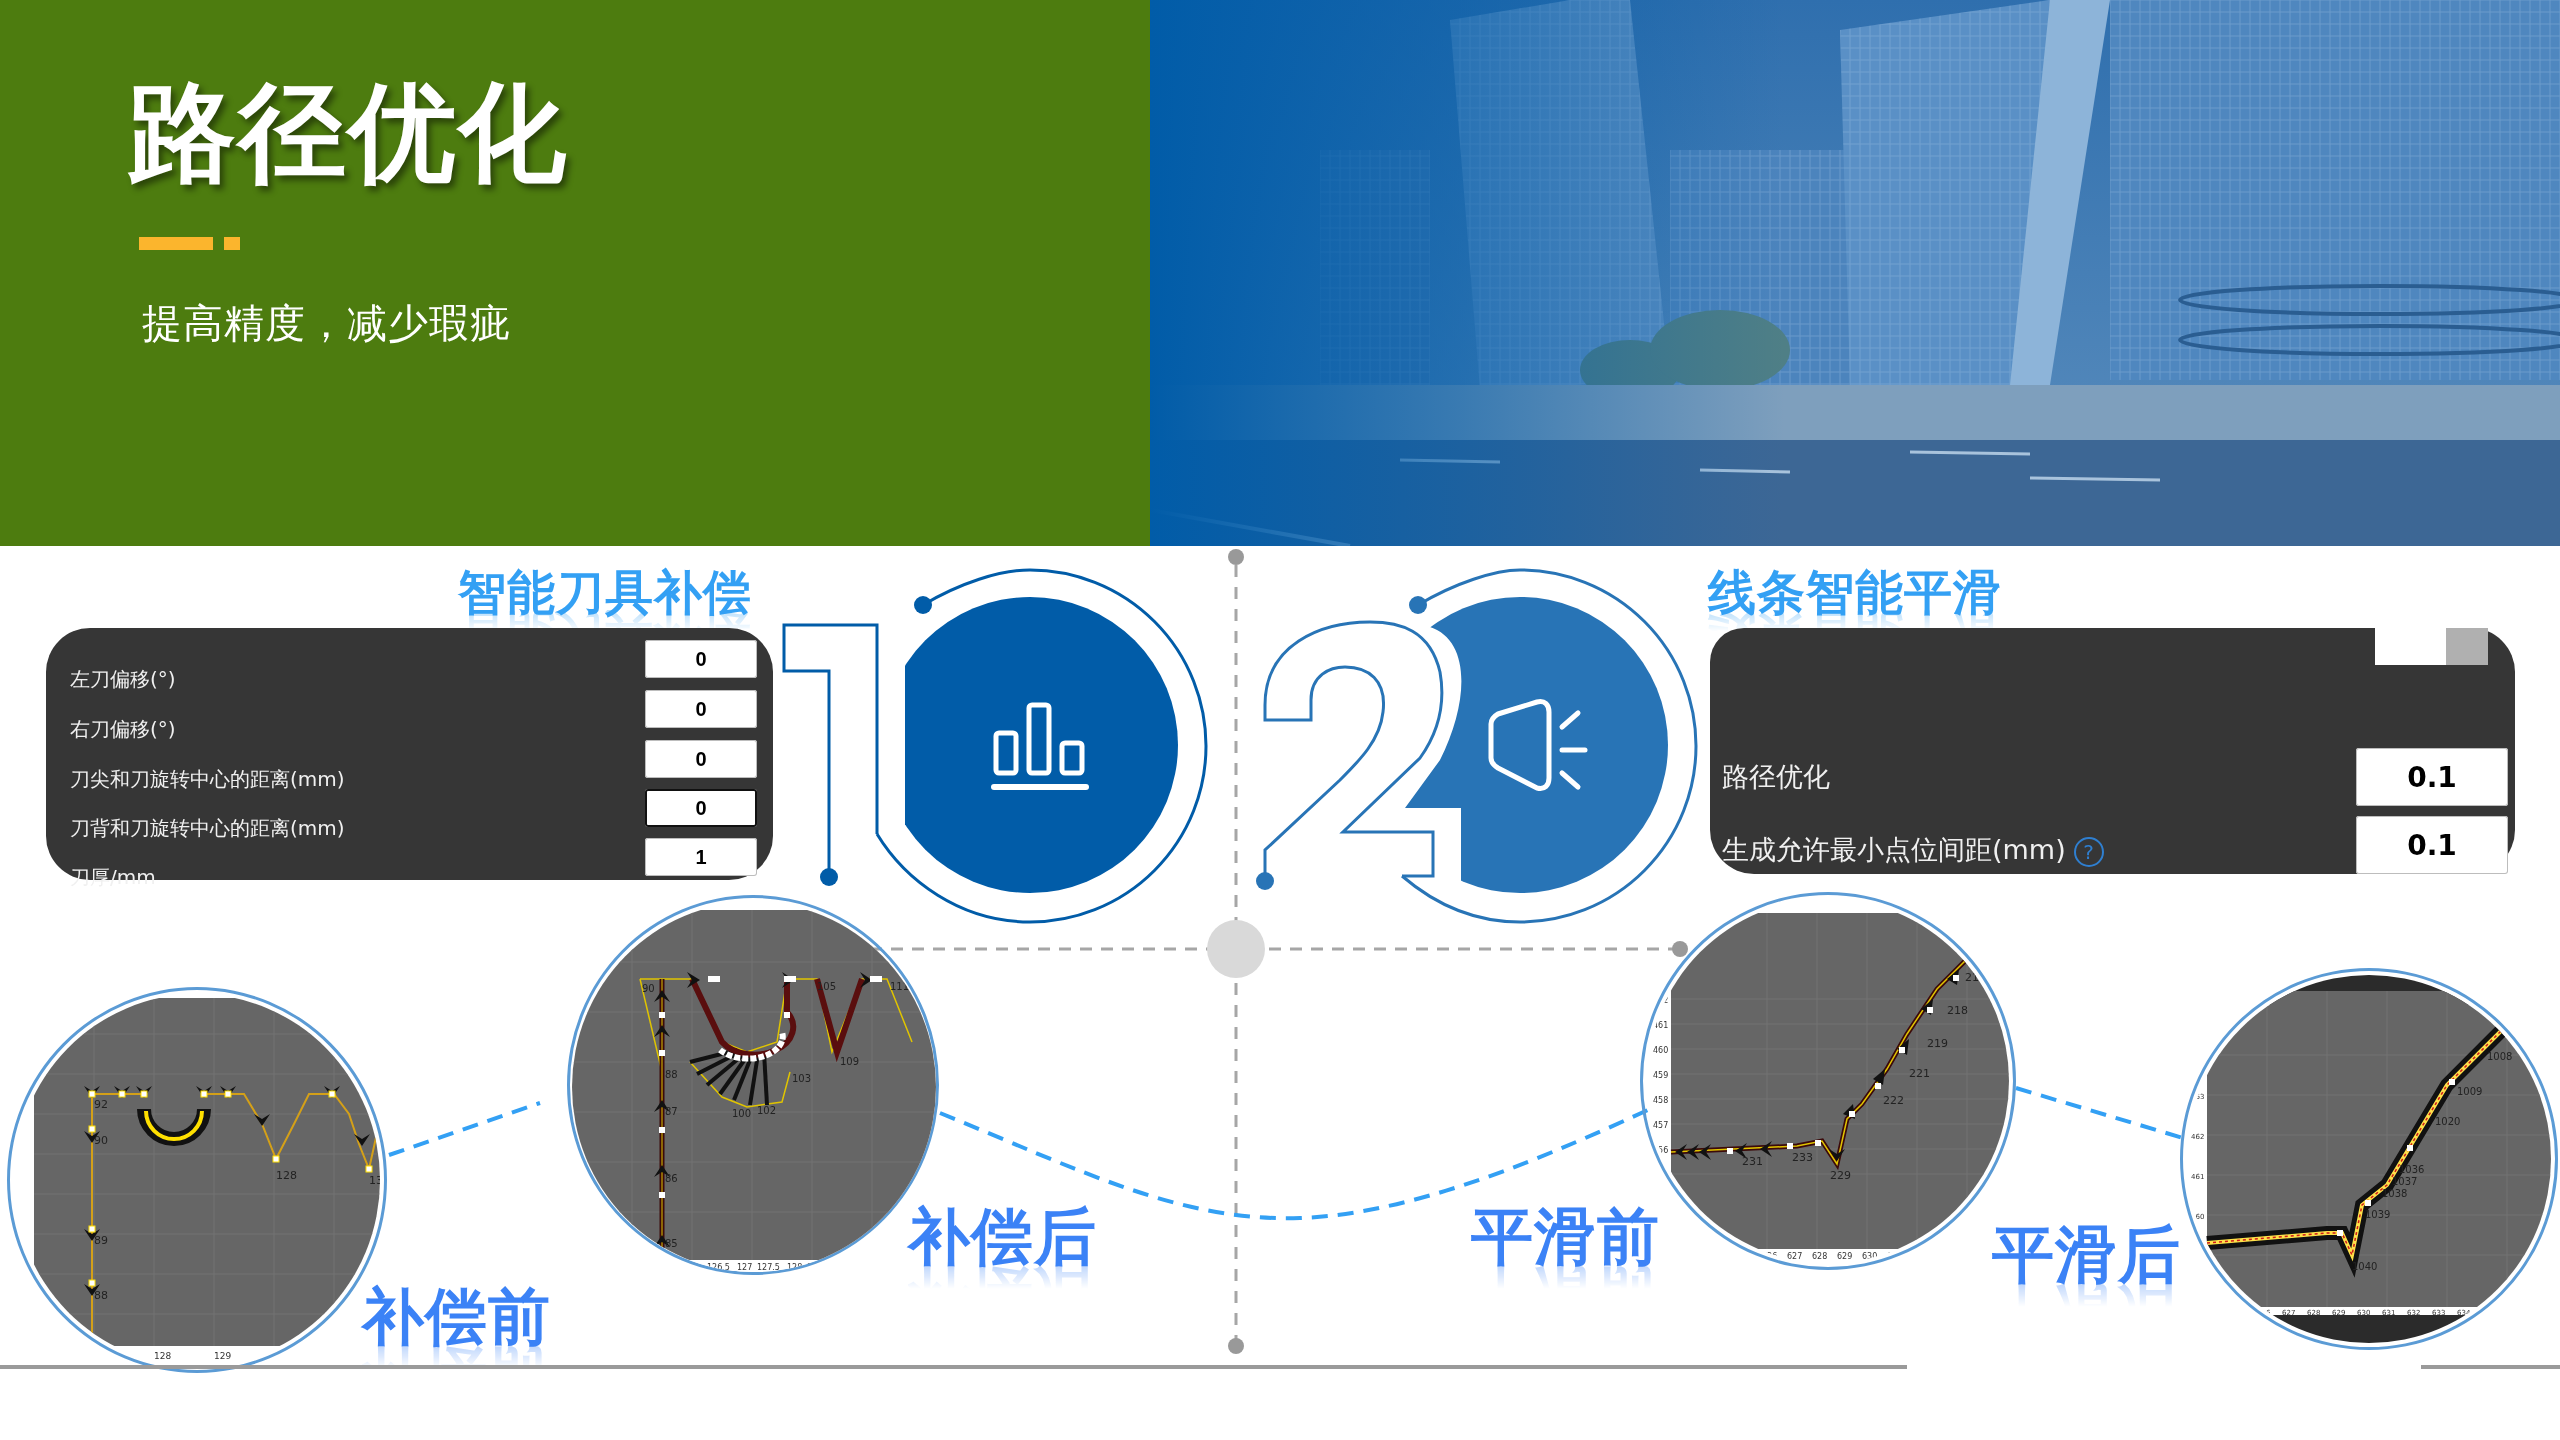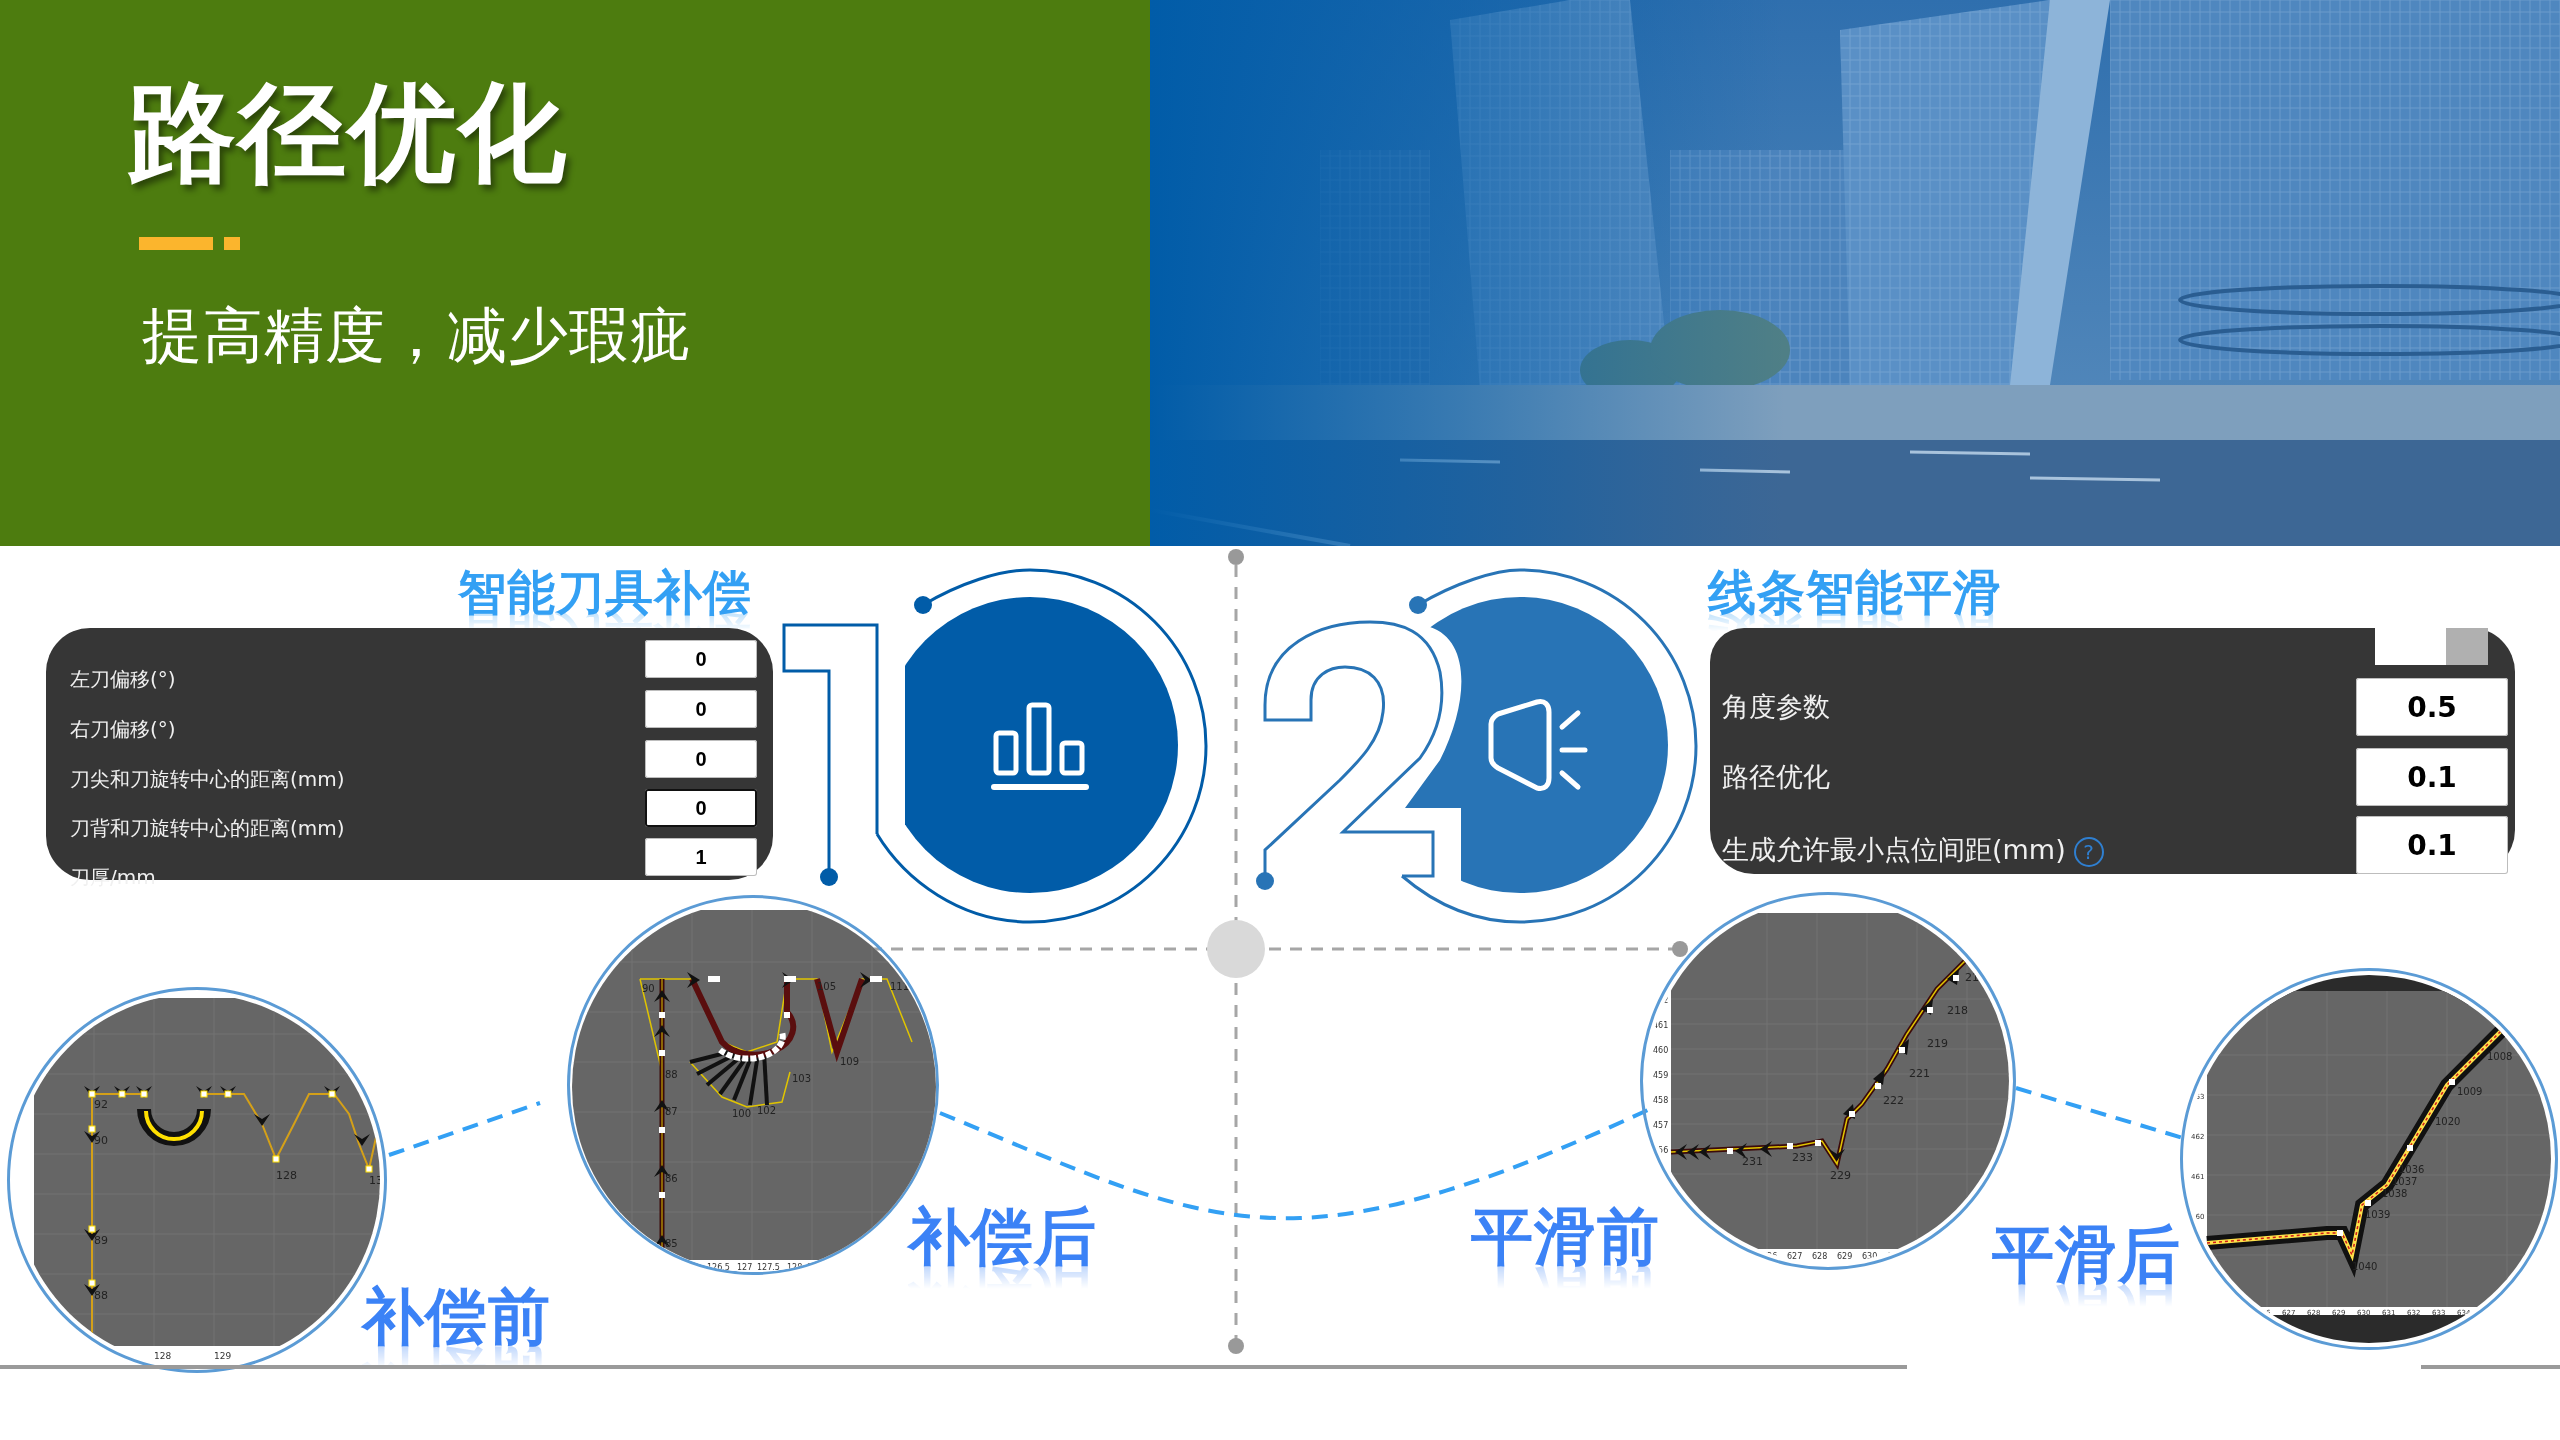--- a/index.html
+++ b/index.html
@@ -5,21 +5,21 @@
   * { box-sizing: border-box; margin: 0; padding: 0; }
   html, body { width: 2560px; height: 1440px; overflow: hidden; background: #ffffff; }
   body { position: relative; font-family: "DejaVu Sans", "Liberation Sans", sans-serif; }
 
   
   .header { position: absolute; left: 0; top: 0; width: 2560px; height: 546px; background: #4d7c0f; overflow: hidden; }
   .city { position: absolute; left: 1150px; top: 0; width: 1410px; height: 546px; }
   .title { position: absolute; left: 128px; top: 74px; font-size: 108px; font-weight: bold; color: #ffffff; letter-spacing: 2px; text-shadow: 4px 5px 6px rgba(0,0,0,0.45); font-family: "DejaVu Sans", sans-serif; line-height: 1.1; }
   .title-bar-a { position: absolute; left: 139px; top: 237px; width: 74px; height: 13px; background: #fbb52d; }
   .title-bar-b { position: absolute; left: 224px; top: 237px; width: 16px; height: 13px; background: #fbb52d; }
-  .subtitle { position: absolute; left: 142px; top: 296px; font-size: 60px; color: #ffffff; font-family: "DejaVu Sans", sans-serif; letter-spacing: 1px; }
+  .subtitle { position: absolute; left: 142px; top: 296px; font-size: 40px; color: #ffffff; font-family: "DejaVu Sans", sans-serif; letter-spacing: 1px; }
 
   
   .sec-title { position: absolute; font-size: 48px; font-weight: bold; color: #33a0f4; letter-spacing: 1px; line-height: 1; text-align: center; -webkit-box-reflect: below -6px linear-gradient(transparent 55%, rgba(255,255,255,0.35)); }
   .sec-title.left { left: 458px; top: 568px; }
   .sec-title.right { left: 1708px; top: 568px; }
 
   
   .panel { position: absolute; background: #363636; border-radius: 44px; }
   .panel.left { left: 46px; top: 628px; width: 727px; height: 252px; }
   .panel.right { left: 1710px; top: 628px; width: 805px; height: 246px; border-top-left-radius: 34px; }
@@ -189,24 +189,20 @@
   </g>
 </svg>
 
 <div class="sec-title right">线条智能平滑</div>
 
 <div class="panel right">
   <div class="prow" style="top:0px;height:40px">
     <div class="toggle">
       <div class="toggle-knob"></div>
     </div>
-  </div>
-  <div class="prow" style="top:50px;height:58px">
-    <span class="plabel">角度参数</span>
-    <div class="pinput">0.5</div>
   </div>
   <div class="prow" style="top:120px;height:58px">
     <span class="plabel">路径优化</span>
     <div class="pinput">0.1</div>
   </div>
   <div class="prow" style="top:188px;height:58px">
     <span class="plabel" style="top:16px">
       <span>生成允许最小点位间距(mm)</span><span class="help">?</span>
     </span>
     <div class="pinput">0.1</div>

